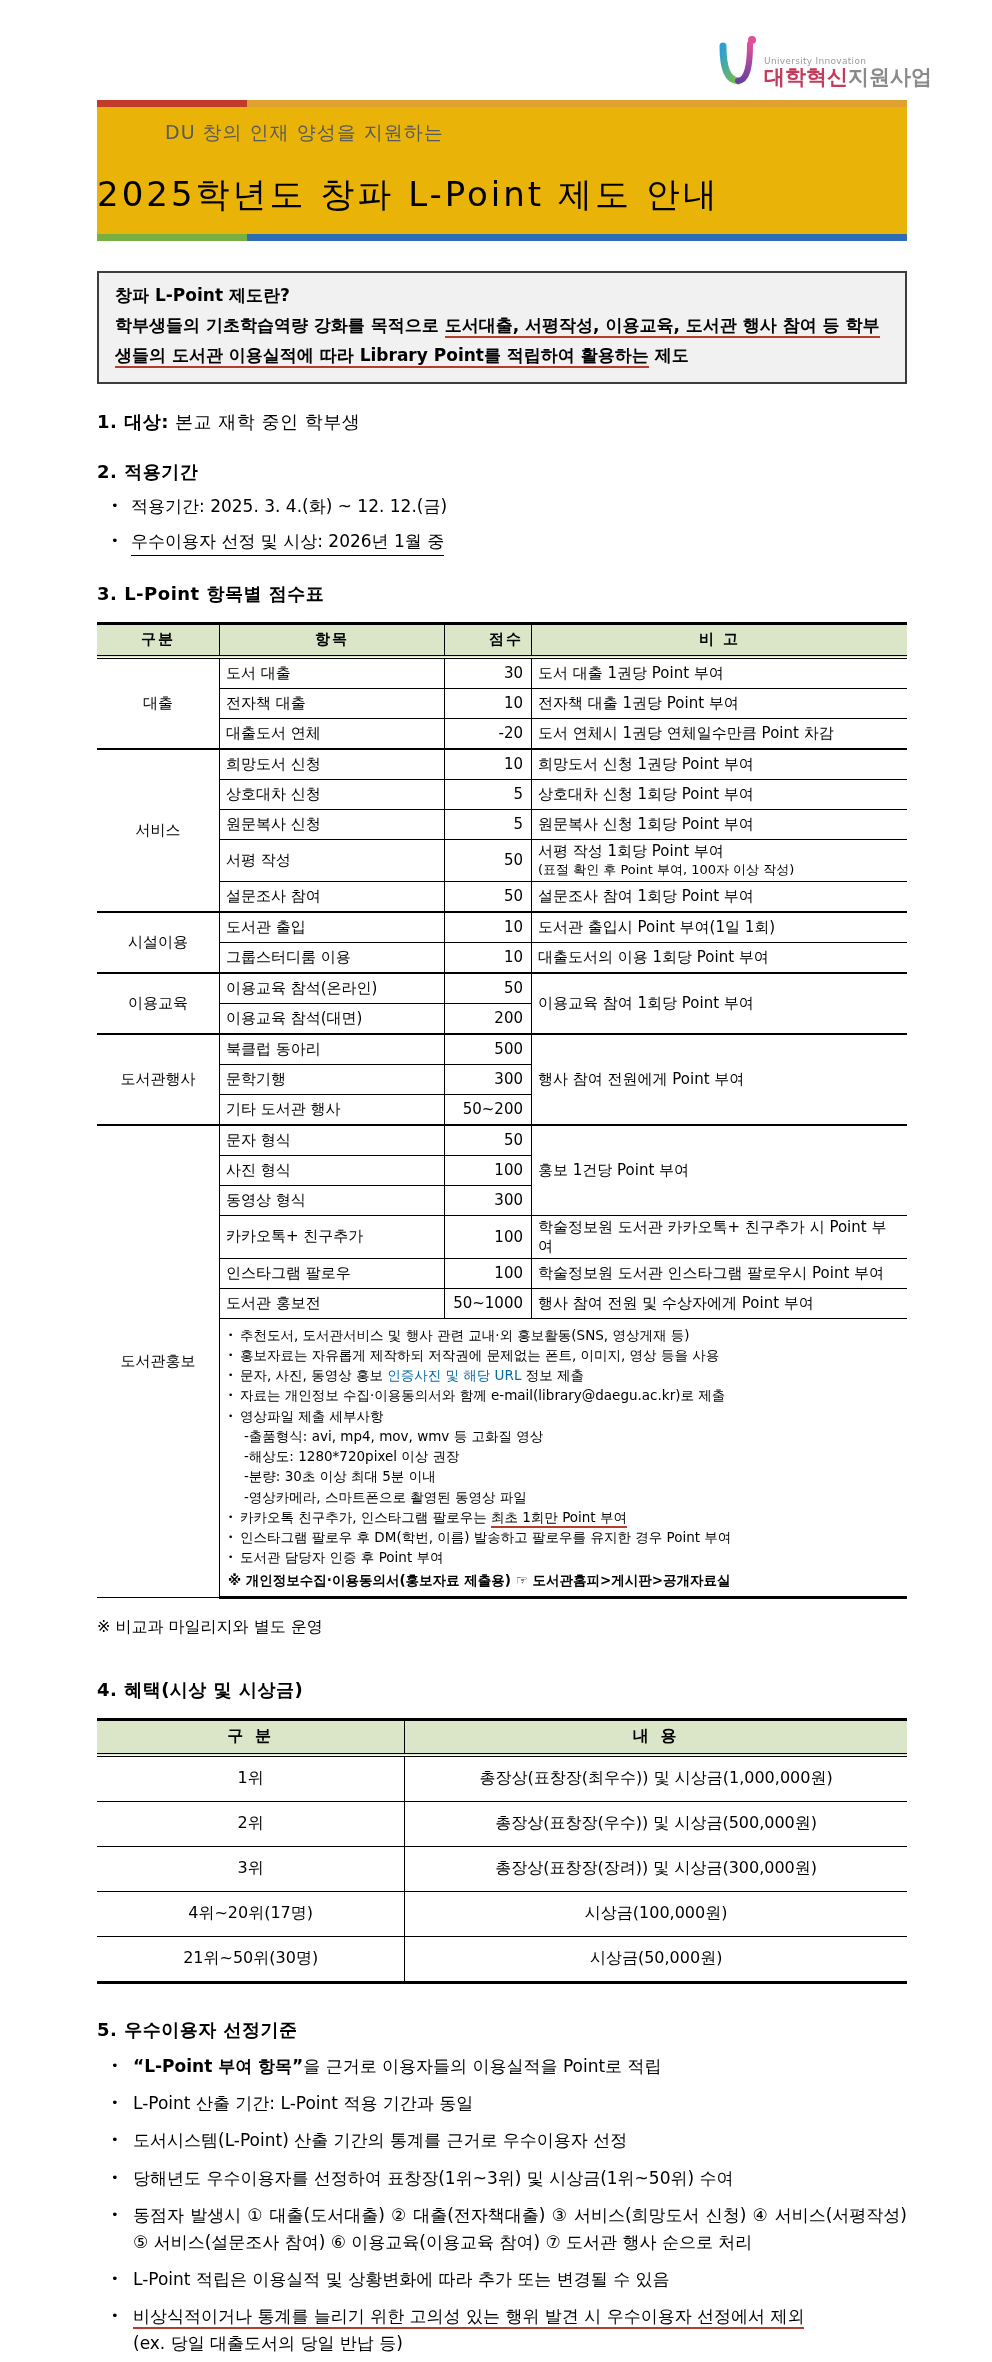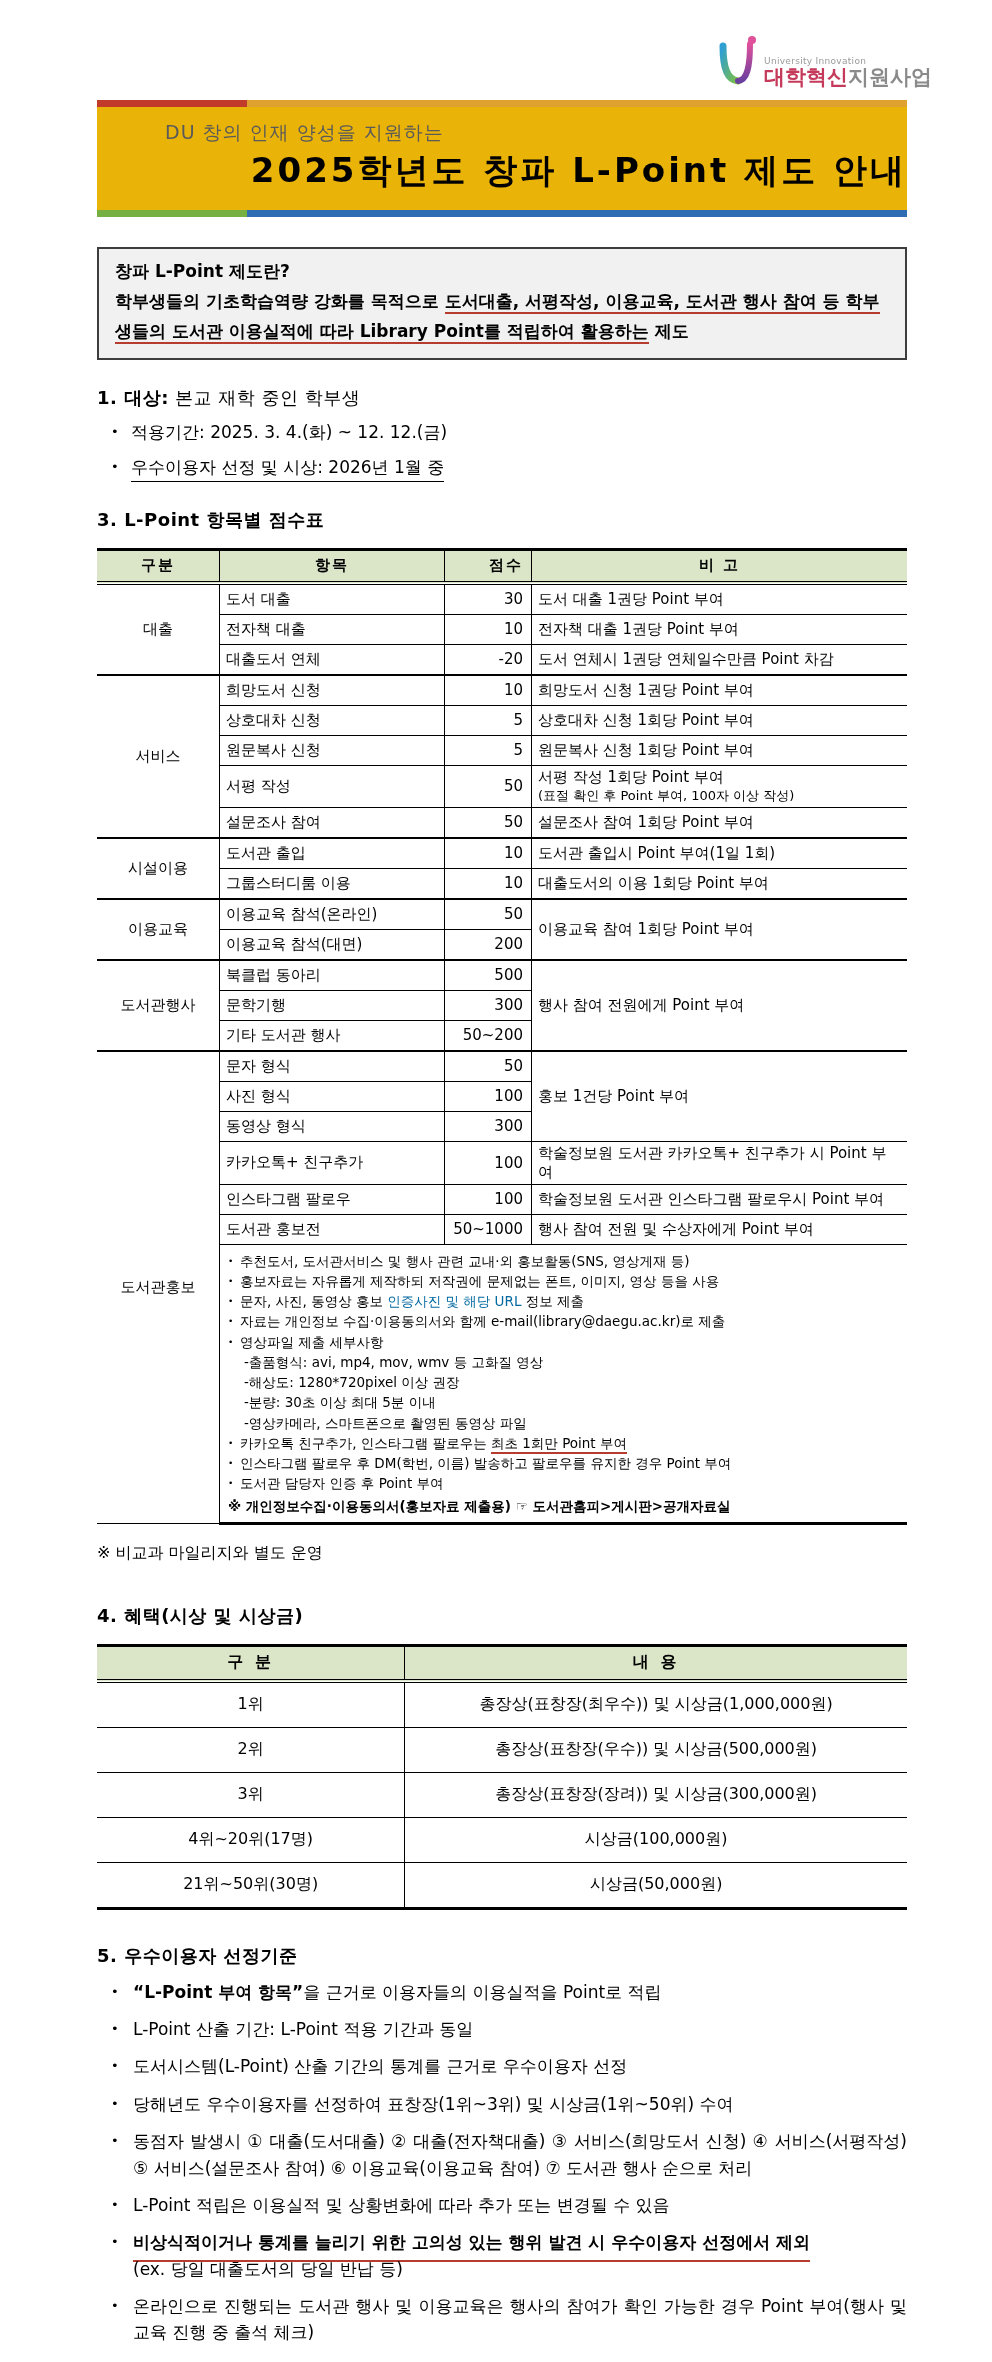--- a/index.html
+++ b/index.html
@@ -19,21 +19,21 @@
   .banner{margin-top:100px;}
   .stripe{display:flex;height:7px;}
   .seg-a{width:150px;}
   .seg-b{flex:1;}
   .stripe-top .seg-a{background:#c23b2a;}
   .stripe-top .seg-b{background:#dfa130;}
   .stripe-bottom .seg-a{background:#76b043;}
   .stripe-bottom .seg-b{background:#2e6db4;}
   .banner-body{background:#eab308;padding:13px 0 16px 0;}
   .banner-subtitle{margin-left:68px;font-size:19px;color:#5a5a5a;letter-spacing:1px;}
-  .banner-title{margin-top:2px;text-align:right;font-size:34px;font-weight:700;letter-spacing:3px;}
+  .banner-title{margin-top:26px;text-align:left;font-size:34px;font-weight:400;letter-spacing:3px;}
 
   
   .intro-box{margin-top:30px;border:2px solid #3d3d3d;background:#f1f1f1;padding:8px 16px 12px 16px;font-size:17px;font-weight:600;line-height:1.75;}
   .intro-title{font-weight:800;}
   .red-ul{border-bottom:2px solid #b63c2e;padding-bottom:1px;-webkit-box-decoration-break:clone;box-decoration-break:clone;}
 
   
   .sec-heading{font-size:18px;font-weight:700;margin-top:26px;letter-spacing:.5px;}
   .sec-heading .normal{font-weight:500;}
   .bullet-list{margin-top:8px;}
@@ -73,21 +73,21 @@
   .benefit-table th:last-child,.benefit-table td:last-child{border-right:none;}
   .benefit-table td{height:42px;}
   .benefit-table tr:last-child td{border-bottom:3px solid #000;}
   .bt-col1{width:38%;}
 
   
   .criteria{margin-top:34px;}
   .crit-item{display:flex;font-size:17px;margin:11px 0 0 14px;line-height:1.55;}
   .crit-item .mark{width:22px;flex:0 0 22px;font-size:13px;padding-top:3px;}
   .crit-text{flex:1;text-align:justify;}
-  .bold-red-ul{font-weight:700;border-bottom:2px solid #b63c2e;padding-bottom:8px;-webkit-box-decoration-break:clone;box-decoration-break:clone;}
+  .bold-red-ul{font-weight:400;border-bottom:2px solid #b63c2e;padding-bottom:1px;-webkit-box-decoration-break:clone;box-decoration-break:clone;}
   .bold{font-weight:700;}
 </style>
 </head>
 <body>
 
 <div class="page">
 
   <div class="logo">
     <span>
       <svg width="42" height="50" viewBox="0 0 42 50">
@@ -129,20 +129,21 @@
         </div>
     </div>
 
     <div class="intro-box">
       <div class="intro-title">창파 L-Point 제도란?</div>
       <div><span>학부생들의 기초학습역량 강화를 목적으로 </span><span class="red-ul">도서대출, 서평작성, 이용교육, 도서관 행사 참여 등 학부생들의 도서관 이용실적에 따라 Library Point를 적립하여 활용하는</span><span> 제도</span></div>
     </div>
 
     <div class="sec-heading"><span>1. 대상:</span><span class="normal"> 본교 재학 중인 학부생</span></div>
 
+    <div class="sec-heading">2. 적용기간</div>
     <div class="bullet-list">
       <div class="bullet">
           <span class="mark">•</span>
           <span>적용기간: 2025. 3. 4.(화) ~ 12. 12.(금)</span>
         </div>
       <div class="bullet">
           <span class="mark">•</span>
           <span class="black-ul">우수이용자 선정 및 시상: 2026년 1월 중</span>
         </div>
     </div>

